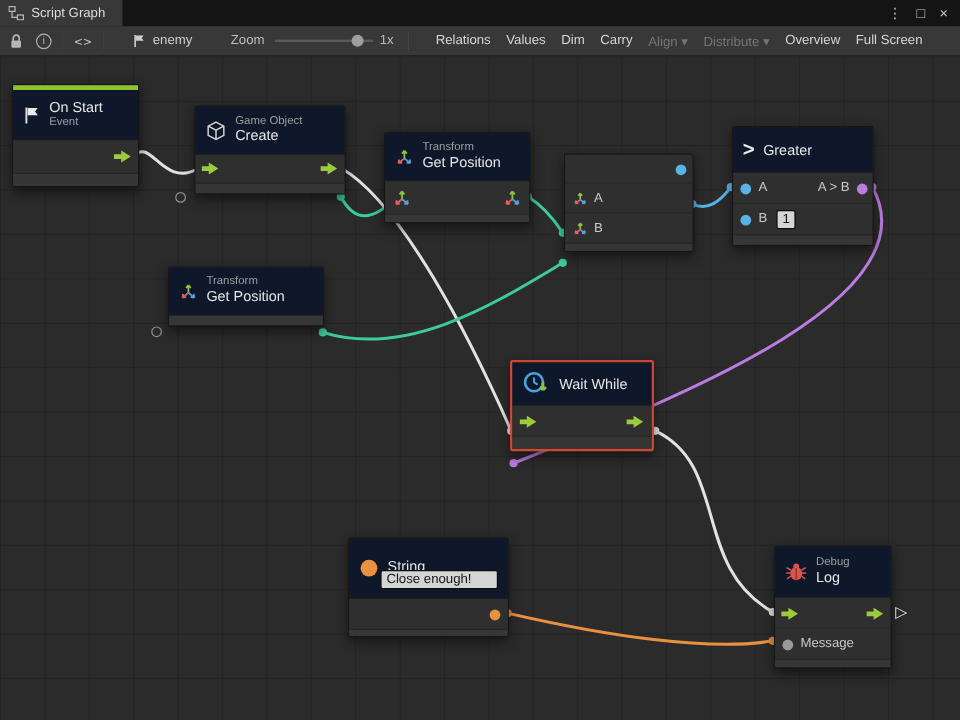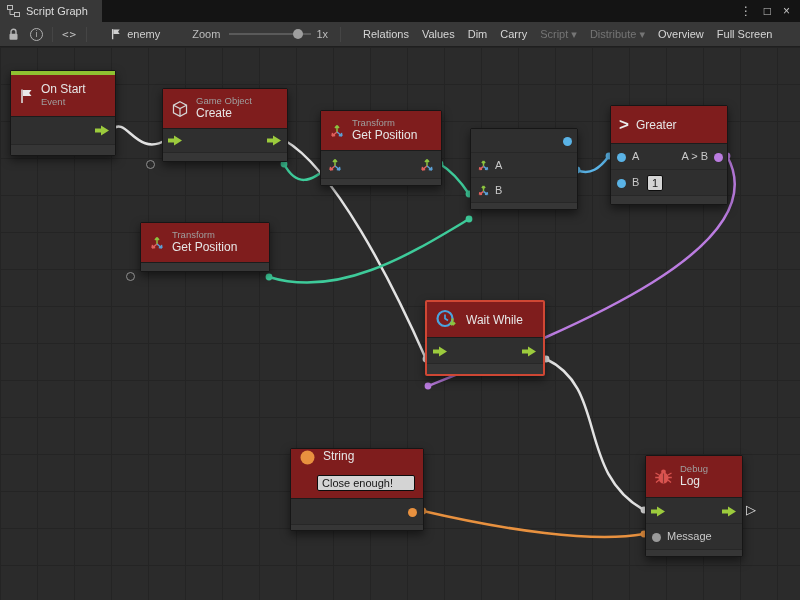--- a/index.html
+++ b/index.html
@@ -41,21 +41,21 @@
     background-image: linear-gradient(#242424 1px, transparent 1px),
                       linear-gradient(90deg, #242424 1px, transparent 1px);
     background-size:37px 37px; }
   svg.wires { position:absolute; top:0; left:0; z-index:1; pointer-events:none; }
 
   
   .node { position:absolute; background:#2f2f2f; border:1px solid #161616;
     border-radius:2px; box-shadow:0 4px 10px rgba(0,0,0,.5); z-index:2; }
   .node.selected { border:2px solid #cf4734; }
   .accent { width:100%; }
-  .node-header { background:#7f1d1d; display:flex; align-items:center; gap:7px;
+  .node-header { background:#0f172a; display:flex; align-items:center; gap:7px;
     padding:0 8px; border-bottom:1px solid #1c1c1c; }
   .hdr-text { line-height:1.15; }
   .node-title { font-size:12px; color:#e6e6e6; }
   .node-cat { font-size:9.5px; color:#9f9f9f; }
   .node-row { position:relative; border-bottom:1px solid #272727; background:#2f2f2f; }
   .node-footer { background:#363636; }
   .dot { position:absolute; width:9px; height:9px; border-radius:50%; }
   .flow { position:absolute; width:15px; height:11px; line-height:0; }
   .picon { position:absolute; line-height:0; }
   .plabel { position:absolute; font-size:11px; color:#c9c9c9; }
@@ -110,21 +110,21 @@
     <div class="track"></div>
     <div class="handle"></div>
   </div>
   <span class="zoom-val">1x</span>
   <span class="sep" style="margin-left:12px"></span>
   <span class="tbtn">Relations</span>
   <span class="tbtn">Values</span>
   <span class="tbtn">Dim</span>
   <span class="tbtn">Carry</span>
   <span class="tbtn disabled">
-    <span>Script</span>
+    <span>Align</span>
     <span>▾</span>
   </span>
   <span class="tbtn disabled">
     <span>Distribute</span>
     <span>▾</span>
   </span>
   <span class="tbtn">Overview</span>
   <span class="tbtn">Full Screen</span>
 </div>
 
@@ -305,21 +305,21 @@
           <path d="M0 3.5 H6 V0.5 L14 5.5 L6 10.5 V7.5 H0 Z" fill="#9ccb3d"></path>
         </svg></span>
     <span class="flow" style="right:6px;top:8px"><svg width="15" height="11" viewBox="0 0 15 11">
           <path d="M0 3.5 H6 V0.5 L14 5.5 L6 10.5 V7.5 H0 Z" fill="#9ccb3d"></path>
         </svg></span>
   </div>
   <div class="node-footer" style="height:10px"></div>
 </div>
 
 <div class="node" style="left:290px;top:448px;width:134px;">
-  <div class="node-header" style="height:50px;position:relative;align-items:flex-start;padding-top:0">
+  <div class="node-header" style="height:50px;position:relative;align-items:flex-start;padding-top:16px">
     <span style="line-height:0"><svg width="17" height="17">
           <circle cx="8.5" cy="8.5" r="7" fill="#e8913f"></circle>
         </svg></span>
     <span class="node-title">String</span>
     <span class="valbox" style="left:26px;top:26px;width:98px">Close enough!</span>
   </div>
   <div class="node-row" style="height:26px">
     <span class="dot" style="right:6px;top:9px;background:#e8913f"></span>
   </div>
   <div class="node-footer" style="height:5px"></div>

